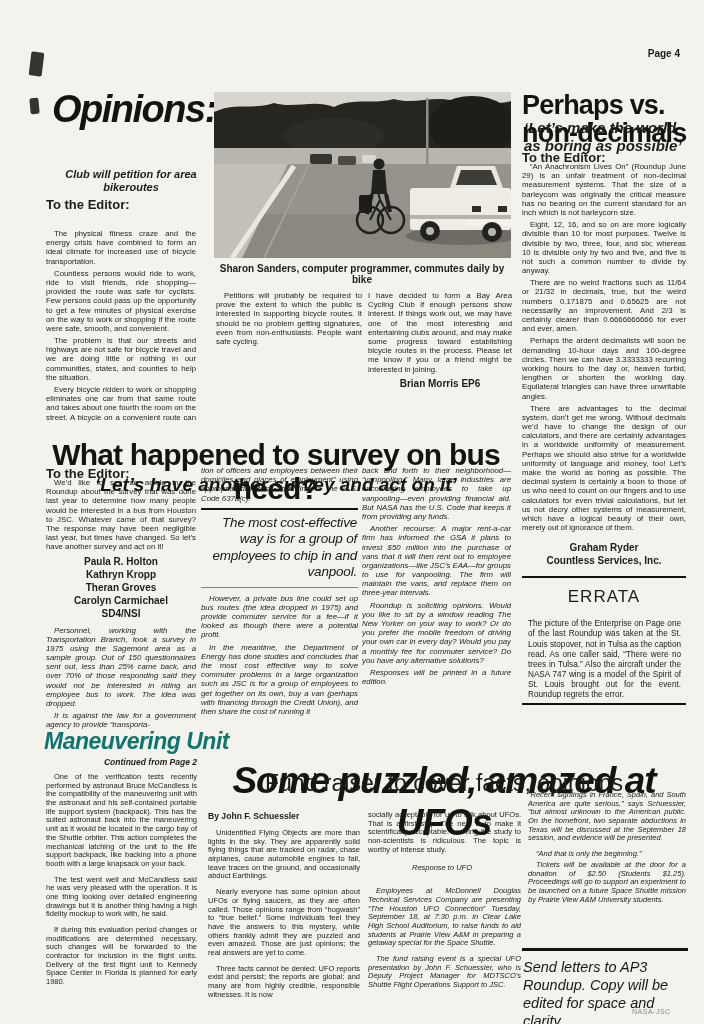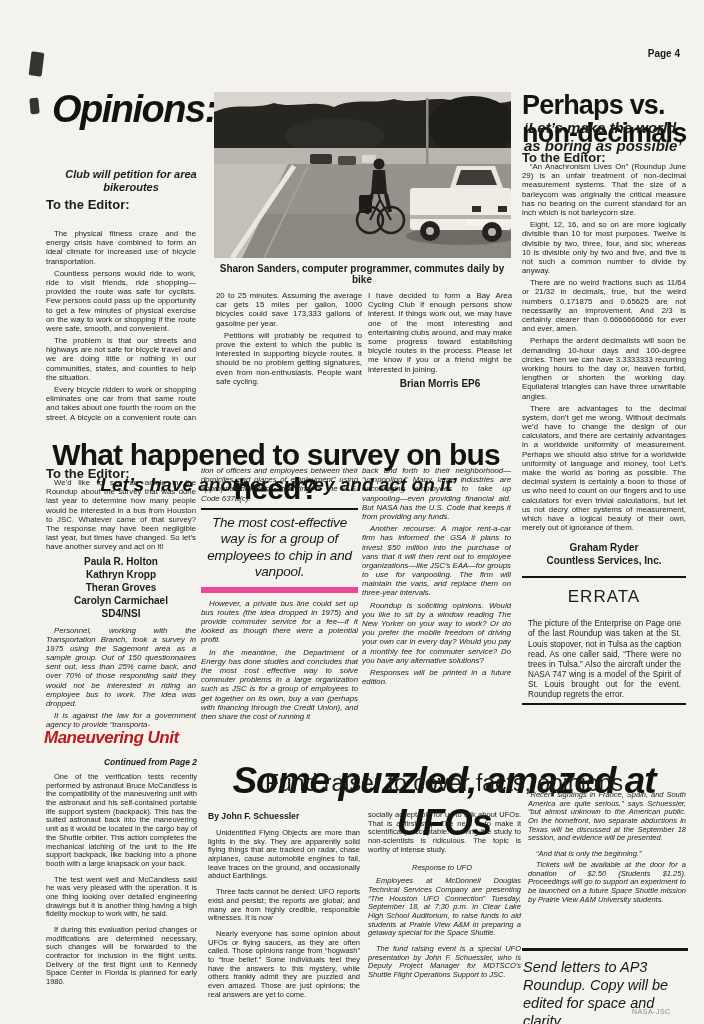--- a/index.html
+++ b/index.html
@@ -14,24 +14,24 @@
   .body-sm{font-size:7.5px;line-height:1.16;}
   .body-txt p,.body-sm p{margin:0 0 3px;text-indent:8px;}
   p.noindent{text-indent:0;}
   .it{font-style:italic;}
   .gap p{margin-bottom:7px;}
   .salut{font-weight:bold;font-size:13px;}
   .sigline{font-weight:bold;text-align:center;font-size:10px;line-height:1.3;}
   .rule{background:#14130f;height:2px;}
   .headline{font-weight:bold;color:#141311;margin-top:36px;}
   .pullquote{
-    border-top:2px solid #14130f;border-bottom:6px solid #ec4899;
+    border-top:2px solid #14130f;border-bottom:1px solid #ec4899;
     padding:5px 1px 6px;margin:5px 0 6px;
     font-style:italic;font-size:13.5px;line-height:1.22;
-    letter-spacing:-0.2px;text-align:center;color:#191815;
+    letter-spacing:-0.2px;text-align:right;color:#191815;
   }
   .letters-box{
     border-top:3px solid #14130f;border-bottom:3px solid #14130f;
     padding:8px 1px 9px;font-style:italic;font-size:14.5px;line-height:1.24;
     color:#191815;
   }
   .scanmark{background:#14130f;border-radius:2px;opacity:.85;}
 </style>
 </head>
 <body>
@@ -90,21 +90,20 @@
         <rect x="145" y="103" width="13" height="18" rx="2" fill="#1c1b17"></rect>
         <circle cx="156" cy="128" r="13" fill="none" stroke="#21201c" stroke-width="2.5"></circle>
         <circle cx="177" cy="128" r="13" fill="none" stroke="#21201c" stroke-width="2.5"></circle>
         <path d="M156,128 L166,108 L177,128 M166,108 L164,100 M166,108 L156,128" stroke="#21201c" stroke-width="2" fill="none"></path>
       </g>
     </svg>
   </div>
   <div class="abs" style="left:210px;top:263px;width:304px;text-align:center;font-weight:bold;font-size:10px;">Sharon Sanders, computer programmer, commutes daily by bike</div>
 
   <div class="abs jt body-txt" style="left:216px;top:291px;width:146px;height:118px;overflow:hidden;">
-    <p class="noindent">20 to 25 minutes. Assuming the average car gets 15 miles per gallon, 1000 bicycles could save 173,333 gallons of gasoline per year.</p>
     <p>Petitions will probably be required to prove the extent to which the public is interested in supporting bicycle routes. It should be no problem getting signatures, even from non-enthusiasts. People want safe cycling.</p>
   </div>
   <div class="abs jt body-txt" style="left:368px;top:291px;width:144px;height:118px;overflow:hidden;">
     <p class="noindent">I have decided to form a Bay Area Cycling Club if enough persons show interest. If things work out, we may have one of the most interesting and entertaining clubs around, and may make some progress toward establishing bicycle routes in the process. Please let me know if you or a friend might be interested in joining.</p>
     <div class="sigline">Brian Morris EP6</div>
   </div>
 
   <div class="abs headline" style="left:522px;top:56px;width:170px;font-size:27px;line-height:1.02;letter-spacing:-.8px;">Perhaps vs. non-decimals</div>
   <div class="abs it" style="left:524px;top:119px;width:160px;text-align:left;font-weight:bold;font-size:15px;line-height:1.2;">‘Let’s make the world as boring as possible’</div>
   <div class="abs salut" style="left:522px;top:150px;">To the Editor:</div>
@@ -148,39 +147,39 @@
     <p class="it">However, a private bus line could set up bus routes (the idea dropped in 1975) and provide commuter service for a fee—if it looked as though there were a potential profit.</p>
     <p class="it">In the meantime, the Department of Energy has done studies and concludes that the most cost effective way to solve commuter problems in a large organization such as JSC is for a group of employees to get together on its own, buy a van (perhaps with financing through the Credit Union), and then share the cost of running it</p>
   </div>
   <div class="abs jt body-txt" style="left:362px;top:466px;width:149px;height:280px;overflow:hidden;">
     <p class="noindent it">back and forth to their neighborhood— “vanpooling.” Many large industries are encouraging employees to take up vanpooling—even providing financial aid. But NASA has the U.S. Code that keeps it from providing any funds.</p>
     <p class="it">Another recourse: A major rent-a-car firm has informed the GSA it plans to invest $50 million into the purchase of vans that it will then rent out to employee organizations—like JSC’s EAA—for groups to use for vanpooling. The firm will maintain the vans, and replace them on three-year intervals.</p>
     <p class="it">Roundup is soliciting opinions. Would you like to sit by a window reading The New Yorker on your way to work? Or do you prefer the mobile freedom of driving your own car in every day? Would you pay a monthly fee for commuter service? Do you have any alternative solutions?</p>
     <p class="it">Responses will be printed in a future edition.</p>
   </div>
 
-  <div class="abs it" style="left:44px;top:728px;width:200px;font-size:17px;font-weight:600;letter-spacing:-.5px;color:#b91c1c;">Maneuvering Unit</div>
+  <div class="abs it" style="left:44px;top:728px;width:200px;font-size:23px;font-weight:600;letter-spacing:-.5px;color:#0f766e;">Maneuvering Unit</div>
   <div class="abs it" style="left:44px;top:757px;width:153px;text-align:right;font-weight:bold;font-size:8.5px;">Continued from Page 2</div>
   <div class="abs jt body-sm gap" style="left:46px;top:773px;width:151px;height:243px;overflow:hidden;">
     <p>One of the verification tests recently performed by astronaut Bruce McCandless is the compatibility of the maneuvering unit with the astronaut and his self-contained portable life support system (backpack). This has the suited astronaut back into the maneuvering unit as it would be located in the cargo bay of the Shuttle orbiter. This action completes the mechanical latching of the unit to the life support backpack, like backing into a phone booth with a large knapsack on your back.</p>
     <p>The test went well and McCandless said he was very pleased with the operation. It is one thing looking over detailed engineering drawings but it is another thing having a high fidelity mockup to work with, he said.</p>
     <p>If during this evaluation period changes or modifications are determined necessary, such changes will be forwarded to the contractor for inclusion in the flight units. Delivery of the first flight unit to Kennedy Space Center in Florida is planned for early 1980.</p>
   </div>
 
   <div class="abs headline it" style="left:200px;top:724px;width:488px;text-align:center;font-size:37px;letter-spacing:-1px;">Some puzzled, amazed at UFOs</div>
   <div class="abs" style="left:200px;top:770px;width:488px;text-align:center;font-size:23px;color:#1b1a18;">Fund raiser to cover facts, opinions</div>
   <div class="abs" style="left:208px;top:811px;font-weight:bold;font-size:8.6px;">By John F. Schuessler</div>
   <div class="abs jt body-sm gap" style="left:208px;top:829px;width:152px;height:192px;overflow:hidden;">
     <p>Unidentified Flying Objects are more than lights in the sky. They are apparently solid flying things that are tracked on radar, chase airplanes, cause automobile engines to fail, leave traces on the ground, and occasionally abduct Earthlings.</p>
+    <p>Nearly everyone has some opinion about UFOs or flying saucers, as they are often called. Those opinions range from “hogwash” to “true belief.” Some individuals feel they have the answers to this mystery, while others frankly admit they are puzzled and even amazed. Those are just opinions; the real answers are yet to come.</p>
     <p>Three facts cannot be denied: UFO reports exist and persist; the reports are global; and many are from highly credible, responsible witnesses. It is now</p>
-    <p>Nearly everyone has some opinion about UFOs or flying saucers, as they are often called. Those opinions range from “hogwash” to “true belief.” Some individuals feel they have the answers to this mystery, while others frankly admit they are puzzled and even amazed. Those are just opinions; the real answers are yet to come.</p>
   </div>
   <div class="abs jt body-sm gap" style="left:368px;top:811px;width:153px;height:212px;overflow:hidden;">
     <p class="noindent">socially acceptable for us to talk about UFOs. That is a first step. The next is to make it scientifically acceptable. Leaving the study to non-scientists is ridiculous. The topic is worthy of intense study.</p>
-    <p class="noindent it" style="margin:10px 0 4px;padding-left:44px;">Response to UFO</p>
+    <p class="noindent it" style="margin:10px 0 14px;padding-left:44px;">Response to UFO</p>
     <p class="it">Employees at McDonnell Douglas Technical Services Company are presenting “The Houston UFO Connection” Tuesday, September 18, at 7:30 p.m. in Clear Lake High School Auditorium, to raise funds to aid students at Prairie View A&amp;M in preparing a getaway special for the Space Shuttle.</p>
     <p class="it">The fund raising event is a special UFO presentation by John F. Schuessler, who is Deputy Project Manager for MDTSCO’s Shuttle Flight Operations Support to JSC.</p>
   </div>
   <div class="abs jt body-sm gap" style="left:528px;top:791px;width:158px;height:136px;overflow:hidden;">
     <p class="noindent it">“Recent sightings in France, Spain, and South America are quite serious,” says Schuessler, “but almost unknown to the American public. On the homefront, two separate abductions in Texas will be discussed at the September 18 session, and evidence will be presented.</p>
     <p class="it" style="margin-bottom:2px;">“And that is only the beginning.”</p>
     <p class="it">Tickets will be available at the door for a donation of $2.50 (Students $1.25). Proceedings will go to support an experiment to be launched on a future Space Shuttle mission by Prairie View A&amp;M University students.</p>
   </div>
 
   <div class="abs letters-box" style="left:522px;top:948px;width:164px;">Send letters to AP3 Roundup. Copy will be edited for space and clarity.</div>

